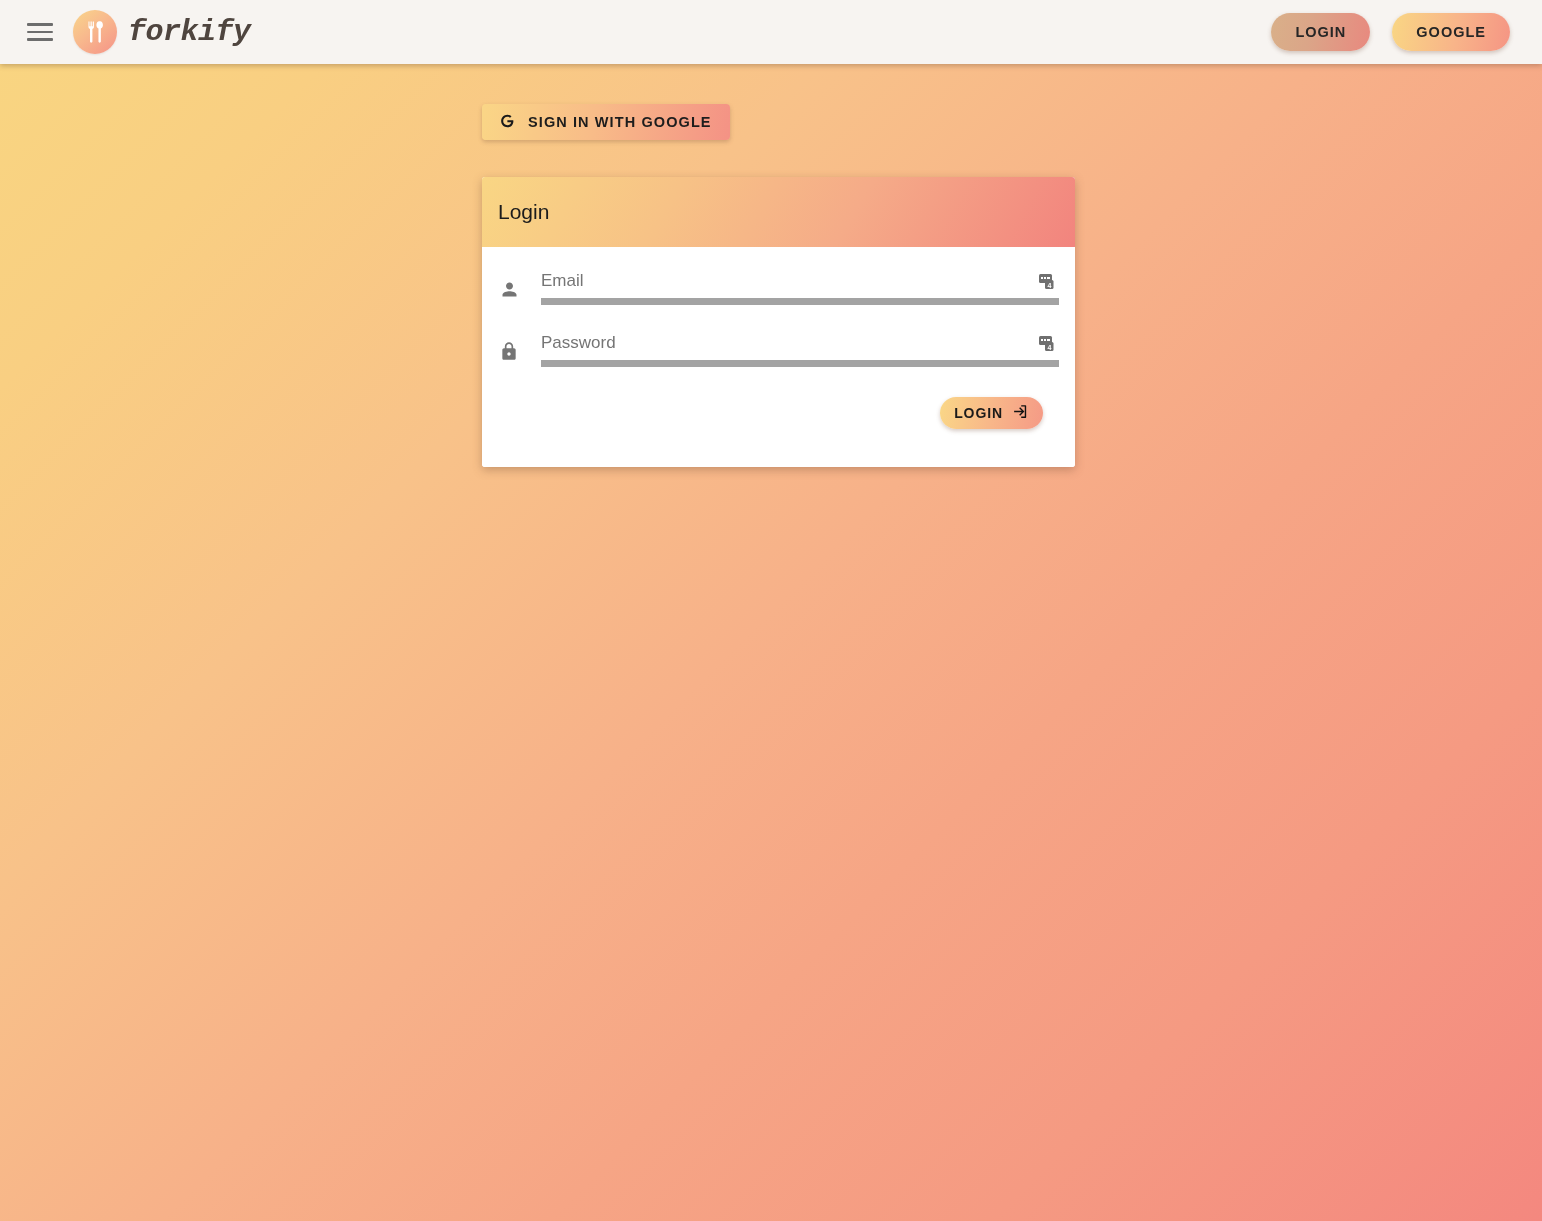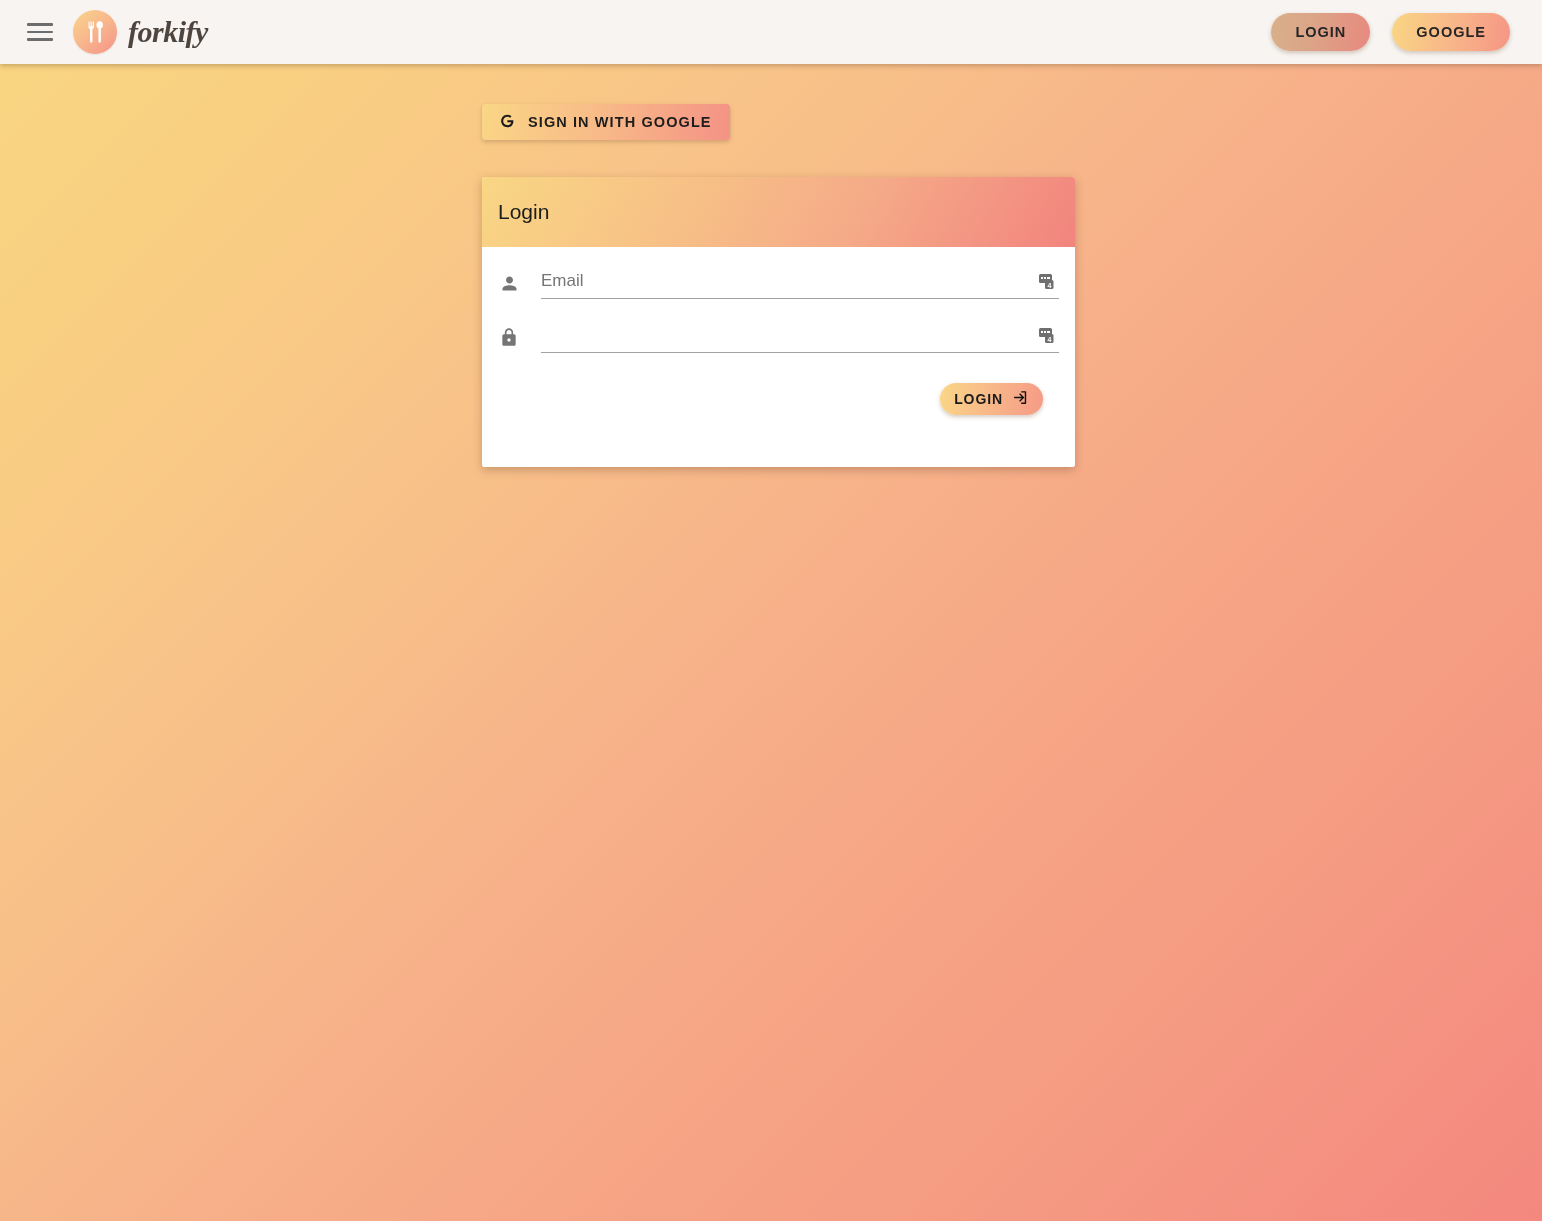--- a/index.html
+++ b/index.html
@@ -77,21 +77,21 @@
     border-radius: 50%;
     background: linear-gradient(140deg, #f9d68a 0%, #f8b98d 45%, #f59287 100%);
     display: flex;
     align-items: center;
     justify-content: center;
     position: relative;
     box-shadow: 0 1px 2px rgba(0,0,0,.08);
   }
 
   .brand-name {
-    font-family: Liberation Serif, serif;
+    font-family: Liberation Mono, monospace;
     font-style: italic;
     font-weight: 700;
     font-size: 30px;
     color: #4f453f;
     letter-spacing: -0.5px;
   }
 
   .nav-right {
     margin-left: auto;
     display: flex;
@@ -187,21 +187,21 @@
     height: 26px;
     display: flex;
     align-items: center;
     justify-content: center;
     flex: 0 0 22px;
     padding-bottom: 6px;
   }
   .field-input-wrap {
     flex: 1;
     position: relative;
-    border-bottom: 1px solid #a3a3a3;
+    border-bottom: 7px solid #a3a3a3;
     display: flex;
     align-items: center;
     padding-bottom: 7px;
   }
   .field-input {
     border: none;
     outline: none;
     width: 100%;
     font-family: "Liberation Sans", sans-serif;
     font-size: 17px;
@@ -312,20 +312,21 @@
         </div>
       </div>
 
       <div class="field">
         <span class="field-icon">
           <svg width="20" height="21" viewBox="0 0 24 24" aria-hidden="true">
             <path d="M18 8h-1V6c0-2.8-2.2-5-5-5S7 3.2 7 6v2H6c-1.1 0-2 .9-2 2v10c0 1.1.9 2 2 2h12c1.1 0 2-.9 2-2V10c0-1.1-.9-2-2-2zM9 6c0-1.7 1.3-3 3-3s3 1.3 3 3v2H9V6zm3 11c-1.1 0-2-.9-2-2s.9-2 2-2 2 .9 2 2-.9 2-2 2z" fill="#757575"></path>
           </svg>
         </span>
         <div class="field-input-wrap">
+          <input class="field-input" type="password" placeholder="Password" style="">
           <span class="autofill-badge">
             <svg width="20" height="18" viewBox="0 0 20 18" aria-hidden="true">
               <rect x="0" y="0" width="13" height="9" rx="1.5" fill="#6f6f6f"></rect>
               <rect x="2" y="3" width="2" height="2" fill="#fff"></rect>
               <rect x="5" y="3" width="2" height="2" fill="#fff"></rect>
               <rect x="8" y="3" width="3" height="2" fill="#fff"></rect>
               <rect x="6" y="6" width="8.5" height="9" rx="1.5" fill="#6f6f6f"></rect>
               <text x="10.5" y="13.5" font-family="Liberation Sans, sans-serif" font-size="7" font-weight="700" fill="#fff" text-anchor="middle">4</text>
             </svg>
           </span>

